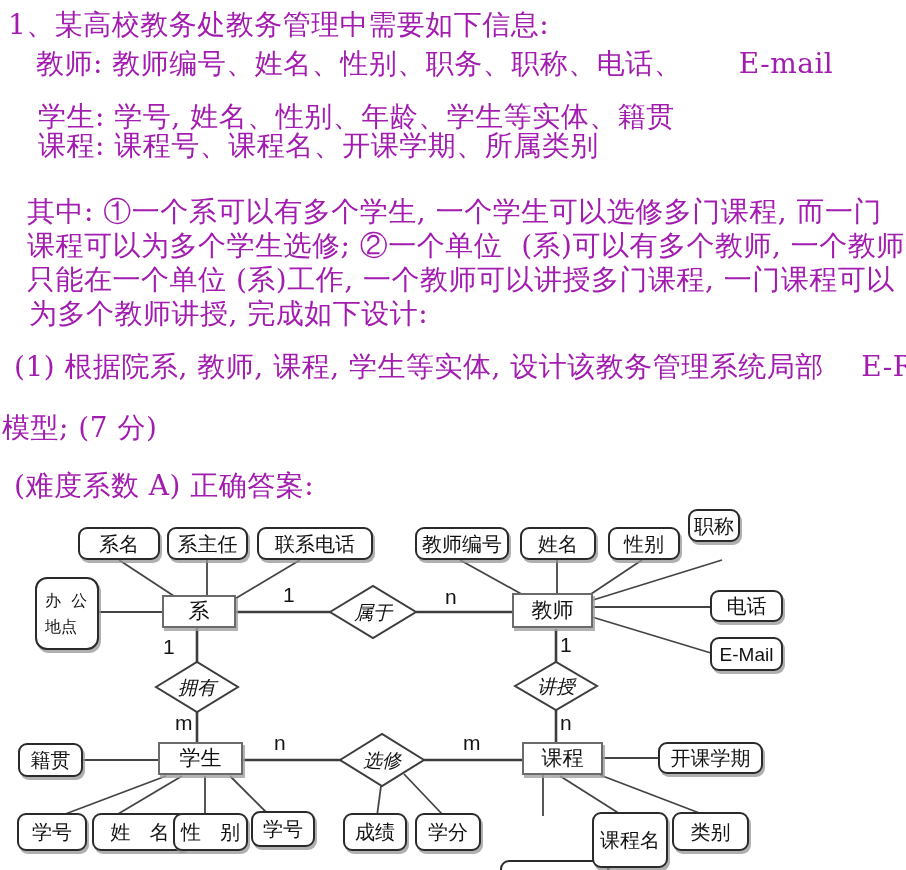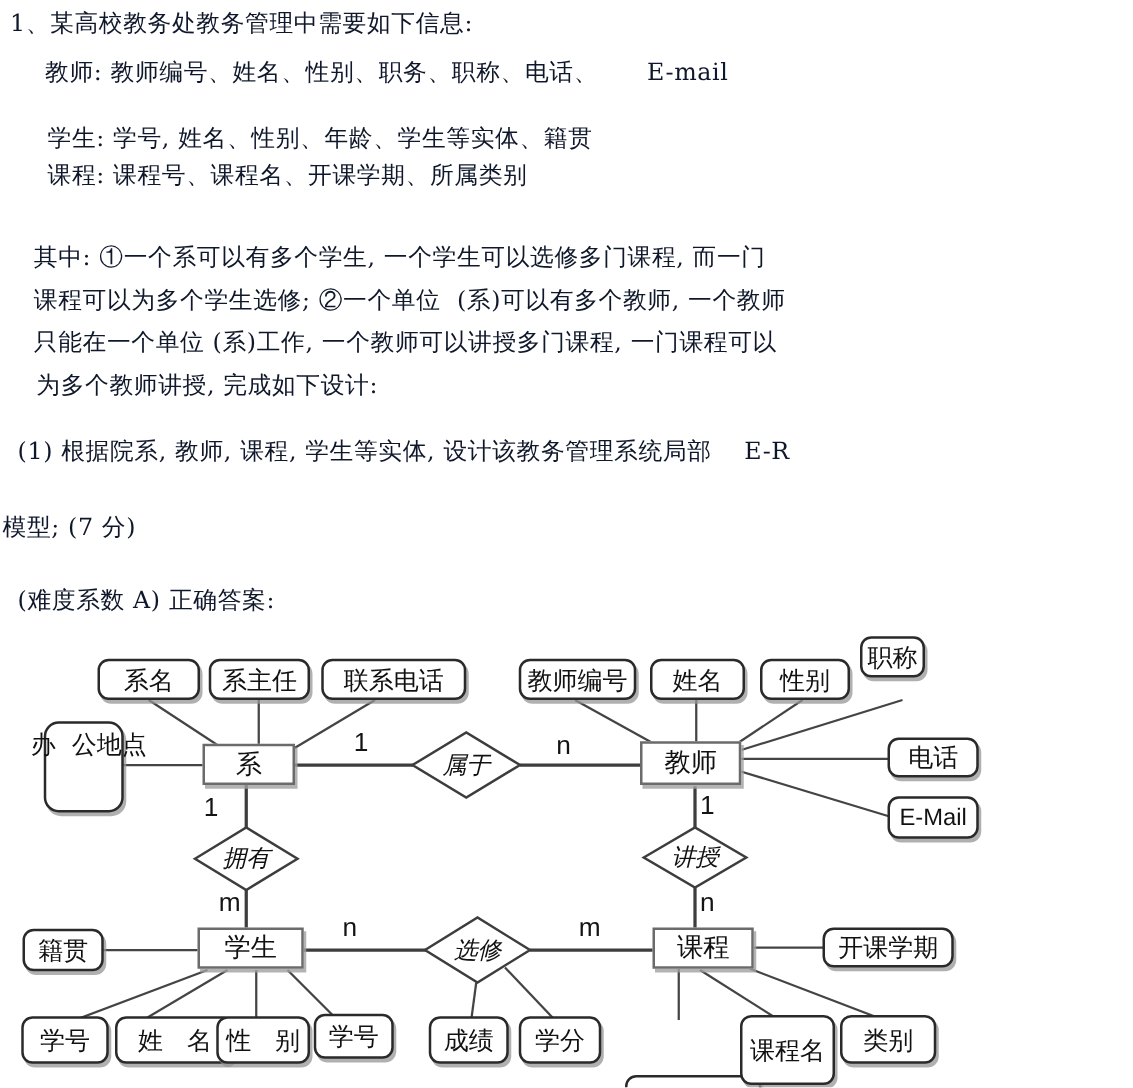--- a/index.html
+++ b/index.html
@@ -2,34 +2,34 @@
 <html><head>
 <meta charset="utf-8">
 <style>
   html,body{margin:0;padding:0;background:#ffffff;}
   .stage{
     position:relative;width:906px;height:870px;background:#ffffff;
     font-family:"DejaVu Serif","Liberation Serif",serif;color:#111;
     overflow:hidden;
   }
   .tline{
-    position:absolute;white-space:pre;font-size:19px;line-height:1.2;
-    color:#0f172a;letter-spacing:0.5px;
+    position:absolute;white-space:pre;font-size:28px;line-height:1.2;
+    color:#a21caf;letter-spacing:0.5px;
   }
   .diagram-svg{position:absolute;left:0;top:510px;}
   .attr{
     position:absolute;box-sizing:border-box;background:#fff;
     border:2px solid #2a2a2a;border-radius:9px;
     box-shadow:2px 3px 0 rgba(150,150,150,0.75);
     display:flex;align-items:center;justify-content:center;
     font-size:20px;white-space:pre;line-height:1;
   }
   .attr.two-line{
-    flex-direction:row;align-items:flex-start;justify-content:center;
-    padding-left:8px;font-size:20px;line-height:1.6;border-radius:12px;
+    flex-direction:column;align-items:flex-start;justify-content:center;
+    padding-left:8px;font-size:16px;line-height:1.6;border-radius:12px;
   }
   .attr.sans{font-family:"Liberation Sans","DejaVu Sans",sans-serif;font-size:19px;}
   .entity{
     position:absolute;box-sizing:border-box;background:#fff;
     border:2px solid #6b6b6b;
     box-shadow:2px 3px 0 rgba(160,160,160,0.8);
     display:flex;align-items:center;justify-content:center;
     font-size:21px;white-space:pre;line-height:1;
   }
   .dlabel{

